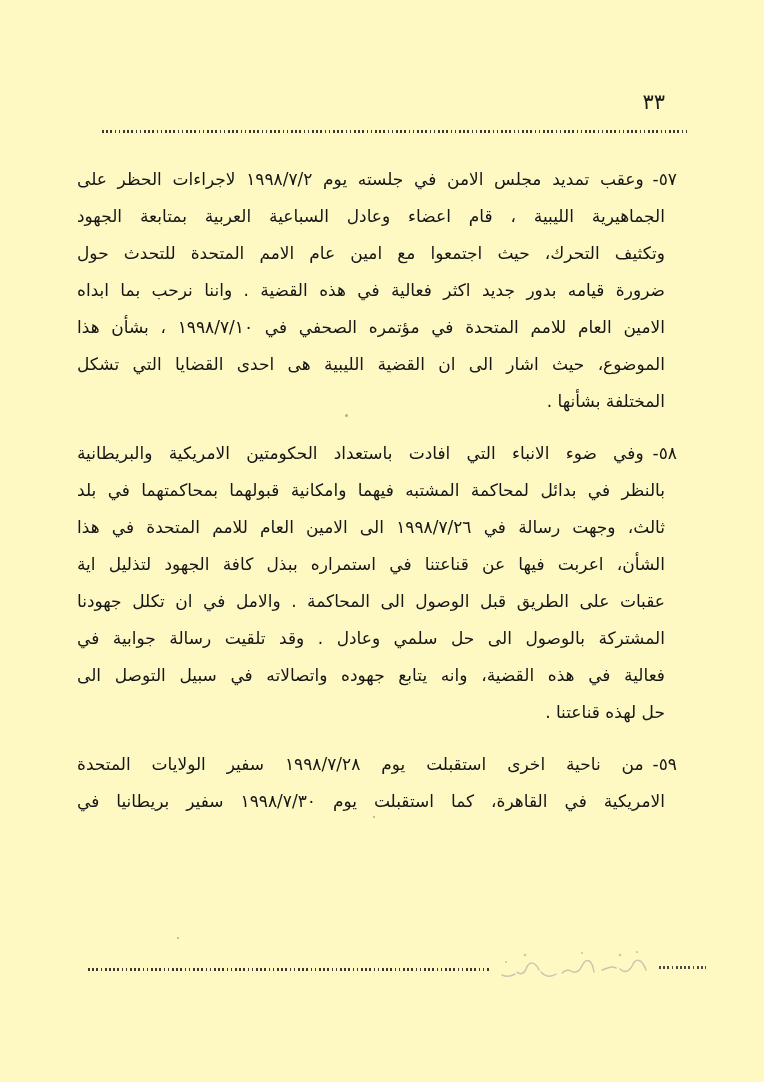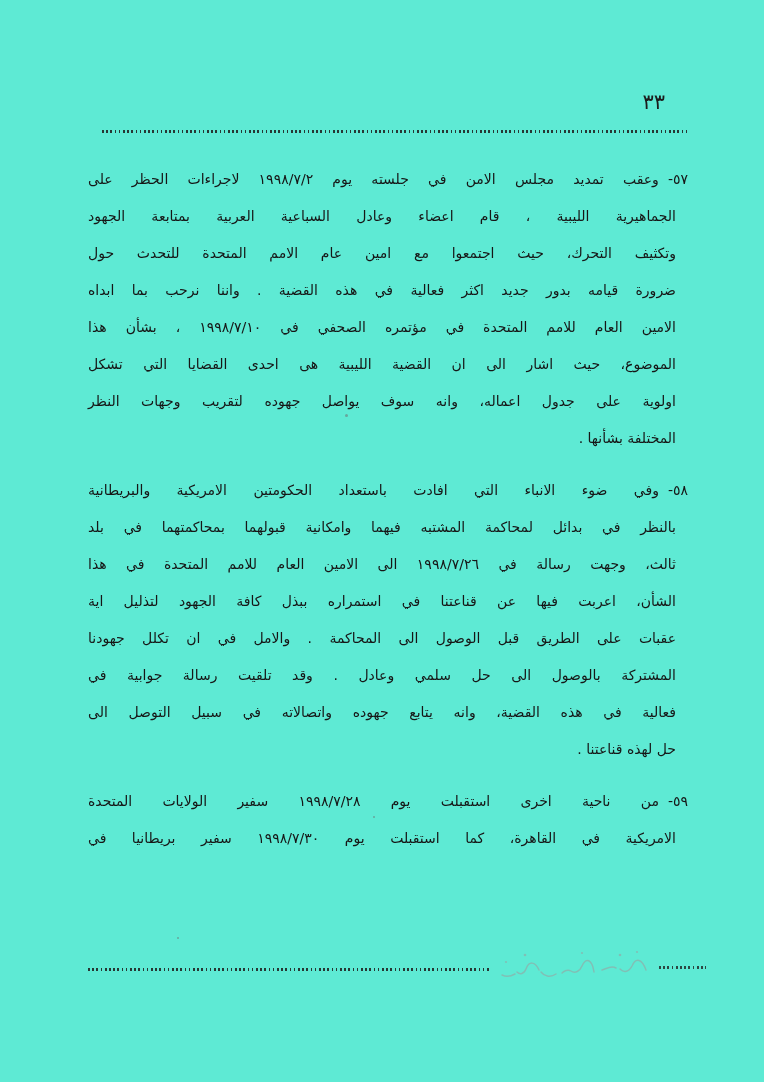--- a/index.html
+++ b/index.html
@@ -6,44 +6,44 @@
   body {
     width: 764px; height: 1082px;
     background: #ffffff;
     font-family: "DejaVu Sans", sans-serif;
     color: #161616;
     position: relative;
     overflow: hidden;
   }
   .page {
     position: absolute; inset: 0;
-    background: #5eead4;
+    background: #fef9c3;
   }
   .page-number {
     position: absolute;
     top: 90px; right: 99px;
     font-size: 21px;
     letter-spacing: 2px;
     color: #1c1c1c;
   }
   .rule {
     position: absolute;
     height: 2.6px;
     background-image: repeating-linear-gradient(to right,
       #1f1f1f 0px, #1f1f1f 1.7px, transparent 1.7px, transparent 4.2px);
     opacity: .88;
   }
   .rule.header { top: 130px; left: 102px; width: 585px; }
   .rule.footer-left { top: 968px; left: 88px; width: 403px; }
   .rule.footer-right { top: 966px; left: 659px; width: 47px; opacity: .8; }
   .doc-body {
     position: absolute;
-    top: 161px; left: 88px; width: 600px;
+    top: 161px; left: 77px; width: 600px;
     direction: rtl;
-    font-size: 14px;
+    font-size: 17px;
     line-height: 37px;
   }
   .para { margin: 0 0 15px 0; }
   .line {
     text-align: justify;
     text-align-last: justify;
   }
   .line.cont { padding-right: 12px; }
   .line.endline { text-align-last: right; }
   .marker { margin-left: 9px; white-space: nowrap; }
@@ -75,21 +75,20 @@
   <div class="rule header"></div>
 
   <div class="doc-body">
       <div class="para">
         <div class="line"><span class="marker">٥٧-</span>وعقب تمديد مجلس الامن في جلسته يوم ١٩٩٨/٧/٢ لاجراءات الحظر على</div>
         <div class="line cont">الجماهيرية الليبية ، قام اعضاء وعادل السباعية العربية بمتابعة الجهود</div>
         <div class="line cont">وتكثيف التحرك، حيث اجتمعوا مع امين عام الامم المتحدة للتحدث حول</div>
         <div class="line cont">ضرورة قيامه بدور جديد اكثر فعالية في هذه القضية . واننا نرحب بما ابداه</div>
         <div class="line cont">الامين العام للامم المتحدة في مؤتمره الصحفي في ١٩٩٨/٧/١٠ ، بشأن هذا</div>
         <div class="line cont">الموضوع، حيث اشار الى ان القضية الليبية هى احدى القضايا التي تشكل</div>
-        <div class="line cont">اولوية على جدول اعماله، وانه سوف يواصل جهوده لتقريب وجهات النظر</div>
         <div class="line cont endline">المختلفة بشأنها .</div>
       </div>
       <div class="para">
         <div class="line"><span class="marker">٥٨-</span>وفي ضوء الانباء التي افادت باستعداد الحكومتين الامريكية والبريطانية</div>
         <div class="line cont">بالنظر في بدائل لمحاكمة المشتبه فيهما وامكانية قبولهما بمحاكمتهما في بلد</div>
         <div class="line cont">ثالث، وجهت رسالة في ١٩٩٨/٧/٢٦ الى الامين العام للامم المتحدة في هذا</div>
         <div class="line cont">الشأن، اعربت فيها عن قناعتنا في استمراره ببذل كافة الجهود لتذليل اية</div>
         <div class="line cont">عقبات على الطريق قبل الوصول الى المحاكمة . والامل في ان تكلل جهودنا</div>
         <div class="line cont">المشتركة بالوصول الى حل سلمي وعادل . وقد تلقيت رسالة جوابية في</div>
         <div class="line cont">فعالية في هذه القضية، وانه يتابع جهوده واتصالاته في سبيل التوصل الى</div>

